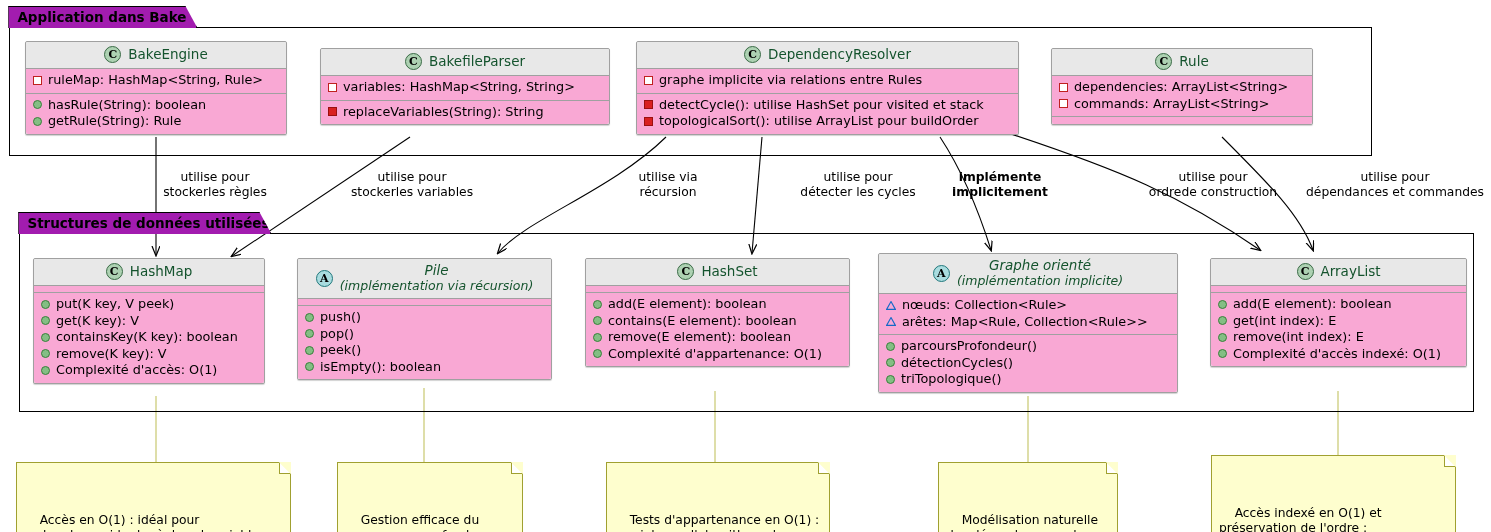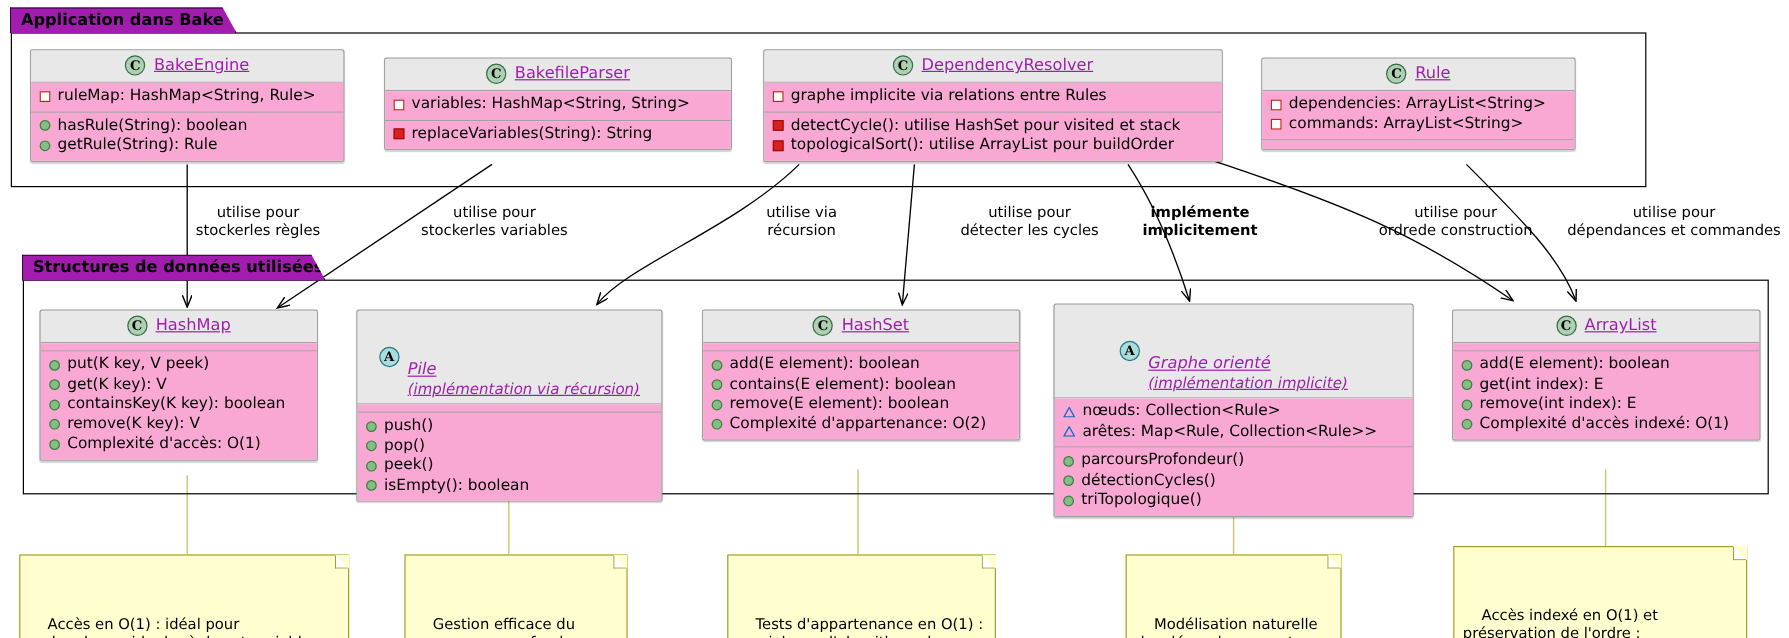--- a/index.html
+++ b/index.html
@@ -33,22 +33,22 @@
     border-radius:2px;
     box-shadow:0 1px 1px rgba(0,0,0,0.18);
   }
   .cls-header {
     display:flex; align-items:center; justify-content:center;
     gap:7px; padding:4px 8px 5px 8px;
     background:#E8E8E8;
     border-bottom:1px solid #A0A0A0;
     border-radius:2px 2px 0 0;
   }
-  .cls-name { font-size:13.5px; color:#a21caf; text-align:left; line-height:15px; white-space:nowrap;text-decoration:underline; }
-  .cls-name.abstract { font-style:italic;margin-top:38px; }
+  .cls-name { font-size:13.5px; color:#14532d; text-align:center; line-height:15px; white-space:nowrap; }
+  .cls-name.abstract { font-style:italic; }
   .cls-name .sub { display:block; font-size:12.5px; font-style:italic; }
 
   .badge {
     width:17px; height:17px; min-width:17px; border-radius:50%;
     display:inline-flex; align-items:center; justify-content:center;
     font-size:11px; font-weight:bold; font-family:"DejaVu Serif","Liberation Serif",serif;
     color:#000; flex:0 0 auto;
   }
   .badge.c { background:#ADD1B2; border:1px solid #3A6B46; }
   .badge.a { background:#A9DCDF; border:1px solid #22787C; }
@@ -293,21 +293,21 @@
       <div class="member">
           <span class="vis public-method"></span>
           <span>contains(E element): boolean</span>
         </div>
       <div class="member">
           <span class="vis public-method"></span>
           <span>remove(E element): boolean</span>
         </div>
       <div class="member">
           <span class="vis public-method"></span>
-          <span>Complexité d'appartenance: O(2)</span>
+          <span>Complexité d'appartenance: O(1)</span>
         </div>
     </div>
   </div>
 
   <div class="cls" style="left:878px; top:253px; width:300px;">
     <div class="cls-header">
       <span class="badge a">A</span>
       <span class="cls-name abstract">
         <span>Graphe orienté</span>
         <span class="sub">(implémentation implicite)</span>

